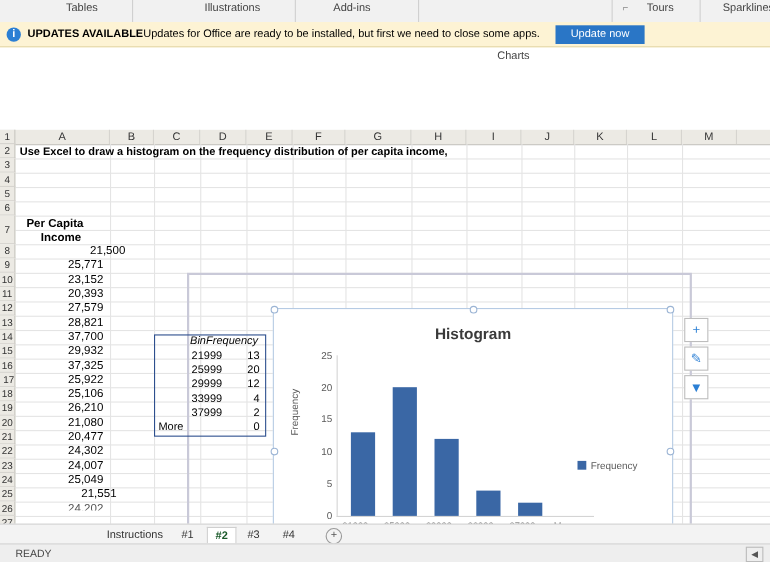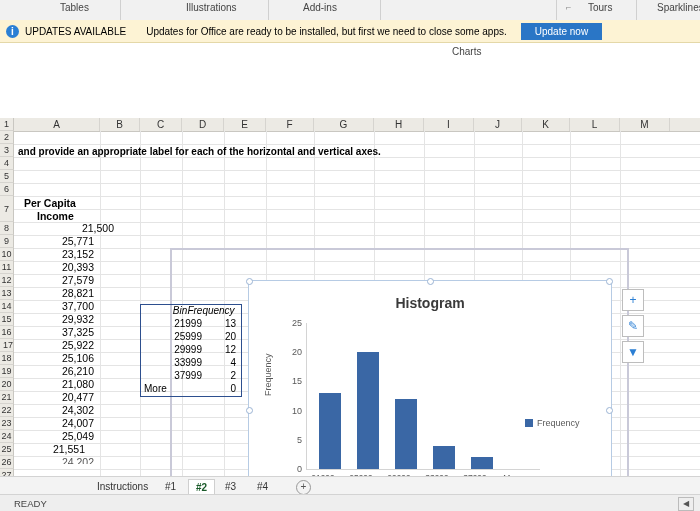--- a/index.html
+++ b/index.html
@@ -25,21 +25,21 @@
     position:absolute;left:0;top:20px;width:700px;height:22px;
     background:#fdf3d4;border-bottom:1px solid #e4d8a8;
     display:flex;align-items:center;
   }
   .msg-icon{
     width:13px;height:13px;border-radius:50%;
     background:#2b7fd4;color:#fff;font-size:10px;font-weight:bold;
     display:flex;align-items:center;justify-content:center;
     margin-left:6px;margin-right:6px;flex:none;
   }
-  .msg-strong{font-weight:normal;font-size:10px;margin-right:20px;}
+  .msg-strong{font-weight:bold;font-size:10px;margin-right:0;}
   .msg-text{font-size:10px;}
   .msg-btn{
     margin-left:14px;background:#2a76c6;color:#fff;border:none;
     font-size:10px;padding:3px 14px;font-family:"Liberation Sans",sans-serif;
     cursor:pointer;
   }
   .formula-bar{
     position:absolute;left:0;top:42px;width:700px;height:30px;
     background:#fdba74;border-bottom:1px solid #a16207;margin-top:44px;
   }
@@ -292,21 +292,21 @@
     <div class="r" style="top:306px;">20</div>
     <div class="r" style="top:319px;">21</div>
     <div class="r" style="top:332px;">22</div>
     <div class="r" style="top:345px;">23</div>
     <div class="r" style="top:358px;">24</div>
     <div class="r" style="top:371px;">25</div>
     <div class="r" style="top:384px;">26</div>
     <div class="r" style="top:397px;">27</div>
   </div>
 
-  <div class="cell instr" style="left:18px;top:73px;width:600px;">and provide an appropriate label for each of the horizontal and vertical axes.</div>
+  <div class="cell instr" style="left:18px;top:60px;width:600px;">Use Excel to draw a histogram on the frequency distribution of per capita income,</div>
 
   <div class="cell bold" style="left:24px;top:125px;width:80px;">Per Capita</div>
   <div class="cell bold" style="left:37px;top:138px;width:80px;">Income</div>
 
   <div class="cell txt-right" style="left:14px;top:150px;width:100px;">21,500</div>
   <div class="cell txt-right" style="left:14px;top:163px;width:80px;">25,771</div>
   <div class="cell txt-right" style="left:14px;top:176px;width:80px;">23,152</div>
   <div class="cell txt-right" style="left:14px;top:189px;width:80px;">20,393</div>
   <div class="cell txt-right" style="left:14px;top:202px;width:80px;">27,579</div>
   <div class="cell txt-right" style="left:14px;top:215px;width:80px;">28,821</div>
@@ -314,21 +314,21 @@
   <div class="cell txt-right" style="left:14px;top:241px;width:80px;">29,932</div>
   <div class="cell txt-right" style="left:14px;top:254px;width:80px;">37,325</div>
   <div class="cell txt-right" style="left:14px;top:267px;width:80px;">25,922</div>
   <div class="cell txt-right" style="left:14px;top:280px;width:80px;">25,106</div>
   <div class="cell txt-right" style="left:14px;top:293px;width:80px;">26,210</div>
   <div class="cell txt-right" style="left:14px;top:306px;width:80px;">21,080</div>
   <div class="cell txt-right" style="left:14px;top:319px;width:80px;">20,477</div>
   <div class="cell txt-right" style="left:14px;top:332px;width:80px;">24,302</div>
   <div class="cell txt-right" style="left:14px;top:345px;width:80px;">24,007</div>
   <div class="cell txt-right" style="left:14px;top:358px;width:80px;">25,049</div>
-  <div class="cell txt-right" style="left:5px;top:371px;width:80px;">21,551</div>
+  <div class="cell txt-right" style="left:26px;top:371px;width:80px;">21,551</div>
   <div class="cell txt-right" style="left:14px;top:384px;width:80px;color:#555;overflow:hidden;height:8px;">24,202</div>
 
   <div class="selbox"></div>
 
   <div class="bt-border"></div>
   <div class="bintable">
     <div class="bt-cell" style="left:18px;top:0px;width:44px;text-align:center;font-style:italic;">Bin</div>
     <div class="bt-cell" style="left:42px;top:0px;width:58px;text-align:center;font-style:italic;">Frequency</div>
 
     <div class="bt-cell" style="left:10px;top:13px;width:52px;text-align:right;">21999</div>

